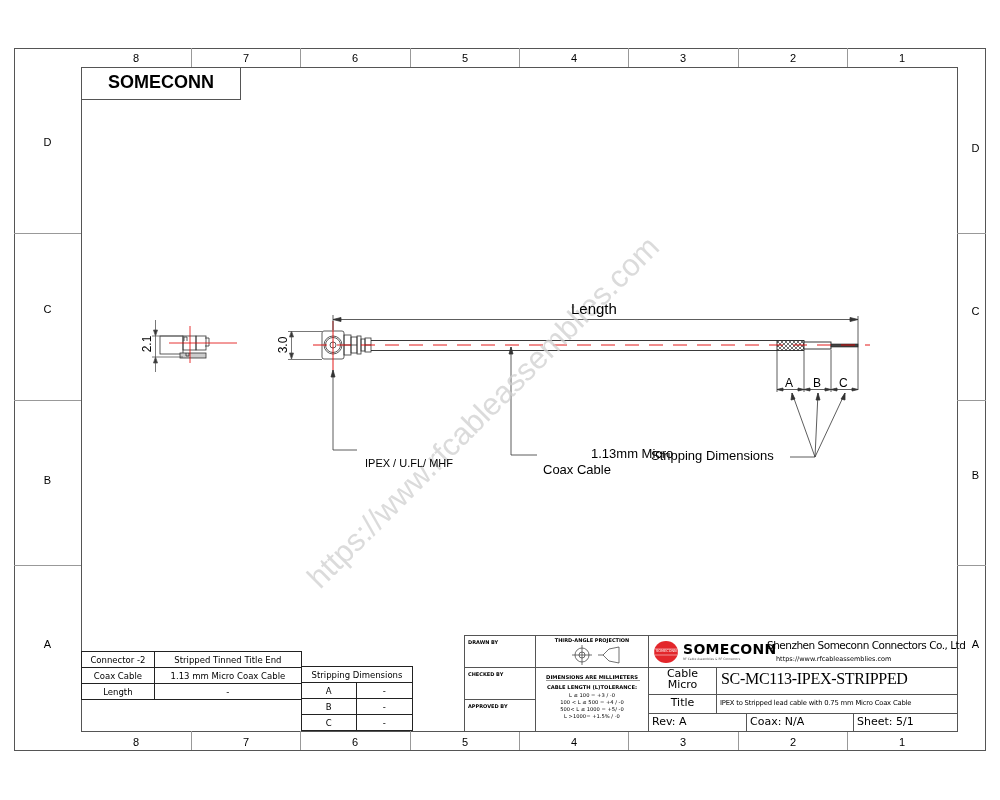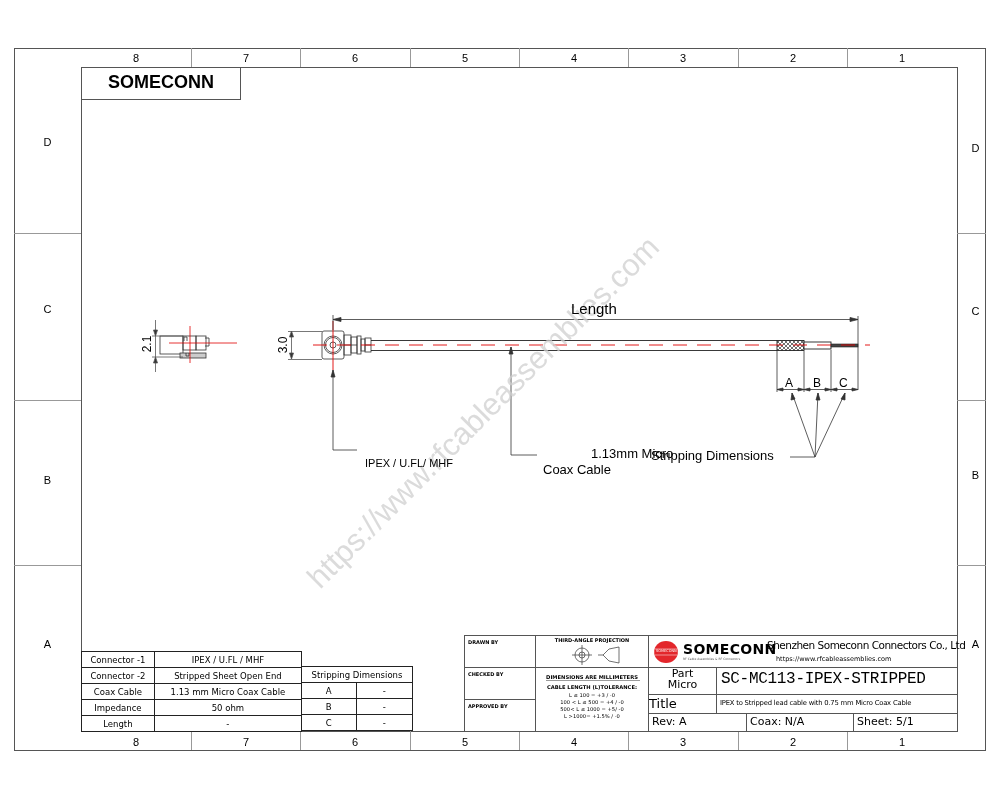--- a/index.html
+++ b/index.html
@@ -227,35 +227,27 @@
 <div class="txt" style="left:543px;top:446px;font-size:13px;margin-left:48px;">1.13mm Micro</div>
 <div class="txt" style="left:543px;top:462px;font-size:13px;">Coax Cable</div>
 <div class="txt" style="left:651px;top:448px;font-size:13px;">Stripping Dimensions</div>
 
 <table class="tbl" style="left:81px;top:651px;width:221px;">
   <colgroup>
       <col style="width:73px">
       <col style="width:148px">
     </colgroup>
   <tbody>
-      <tr>
-        <td>Connector -1</td>
-        <td>IPEX / U.FL / MHF</td>
-      </tr>
   <tr>
         <td>Connector -2</td>
-        <td>Stripped  Sheet Open End</td>
+        <td>Stripped  Tinned Title End</td>
       </tr>
   <tr>
         <td>Coax Cable</td>
         <td>1.13 mm Micro Coax Cable</td>
-      </tr>
-  <tr>
-        <td>Impedance</td>
-        <td>50 ohm</td>
       </tr>
   <tr>
         <td>Length</td>
         <td>-</td>
       </tr>
 </tbody>
   </table>
 
 <table class="tbl" style="left:301px;top:666px;width:112px;">
   <colgroup>
@@ -292,21 +284,21 @@
 <div class="tb-tol" style="left:536px;top:699px;width:112px;font-weight:normal;">100 &lt; L ≤ 500 = +4 / -0</div>
 <div class="tb-tol" style="left:536px;top:706px;width:112px;font-weight:normal;">500&lt; L ≤ 1000 = +5/ -0</div>
 <div class="tb-tol" style="left:536px;top:713px;width:112px;font-weight:normal;">L &gt;1000= +1.5% / -0</div>
 
 <div class="txt" style="left:656px;top:649px;font-size:3.5px;color:#fff;font-family:'DejaVu Sans',sans-serif;">SOMECONN</div>
 <div class="txt" style="left:683px;top:641px;font-size:14px;font-weight:bold;letter-spacing:0.3px;font-family:'DejaVu Sans',sans-serif;">SOMECONN</div>
 <div class="txt" style="left:683px;top:657px;font-size:3px;color:#555;font-family:'DejaVu Sans',sans-serif;">RF Cable Assemblies &amp; RF Connectors</div>
 <div class="txt" style="left:767px;top:639px;font-size:10.5px;font-family:'DejaVu Sans',sans-serif;letter-spacing:-0.5px;">Shenzhen Someconn Connectors Co., Ltd</div>
 <div class="txt" style="left:776px;top:655px;font-size:6.5px;font-family:'DejaVu Sans',sans-serif;">https://www.rfcableassemblies.com</div>
 
-<div class="txt" style="left:649px;top:668px;width:67px;text-align:center;font-size:11px;line-height:11px;font-family:'DejaVu Sans',sans-serif;"><span>Part</span><br><span>Micro</span></div>
-<div class="txt" style="left:721px;top:670px;font-size:16px;font-family:Liberation Mono, monospace;letter-spacing:-0.3px;">SC-MC113-IPEX-STRIPPED</div>
-
-<div class="txt" style="left:649px;top:696px;width:67px;font-size:13px;font-family:'DejaVu Sans',sans-serif;">Title</div>
+<div class="txt" style="left:649px;top:668px;width:67px;text-align:center;font-size:11px;line-height:11px;font-family:'DejaVu Sans',sans-serif;"><span>Cable</span><br><span>Micro</span></div>
+<div class="txt" style="left:721px;top:670px;font-size:16px;font-family:Liberation Serif, serif;letter-spacing:-0.3px;">SC-MC113-IPEX-STRIPPED</div>
+
+<div class="txt" style="left:649px;top:696px;width:67px;text-align:center;font-size:11px;font-family:'DejaVu Sans',sans-serif;">Title</div>
 <div class="txt" style="left:720px;top:699px;font-size:6.8px;font-family:'DejaVu Sans',sans-serif;letter-spacing:-0.2px;">IPEX to Stripped lead cable with 0.75 mm Micro Coax Cable</div>
 
 <div class="txt" style="left:652px;top:715px;font-size:11px;font-family:'DejaVu Sans',sans-serif;">Rev: A</div>
 <div class="txt" style="left:750px;top:715px;font-size:11px;font-family:'DejaVu Sans',sans-serif;">Coax:  N/A</div>
 <div class="txt" style="left:857px;top:715px;font-size:11px;font-family:'DejaVu Sans',sans-serif;">Sheet:  5/1</div>
 
 </body></html>

